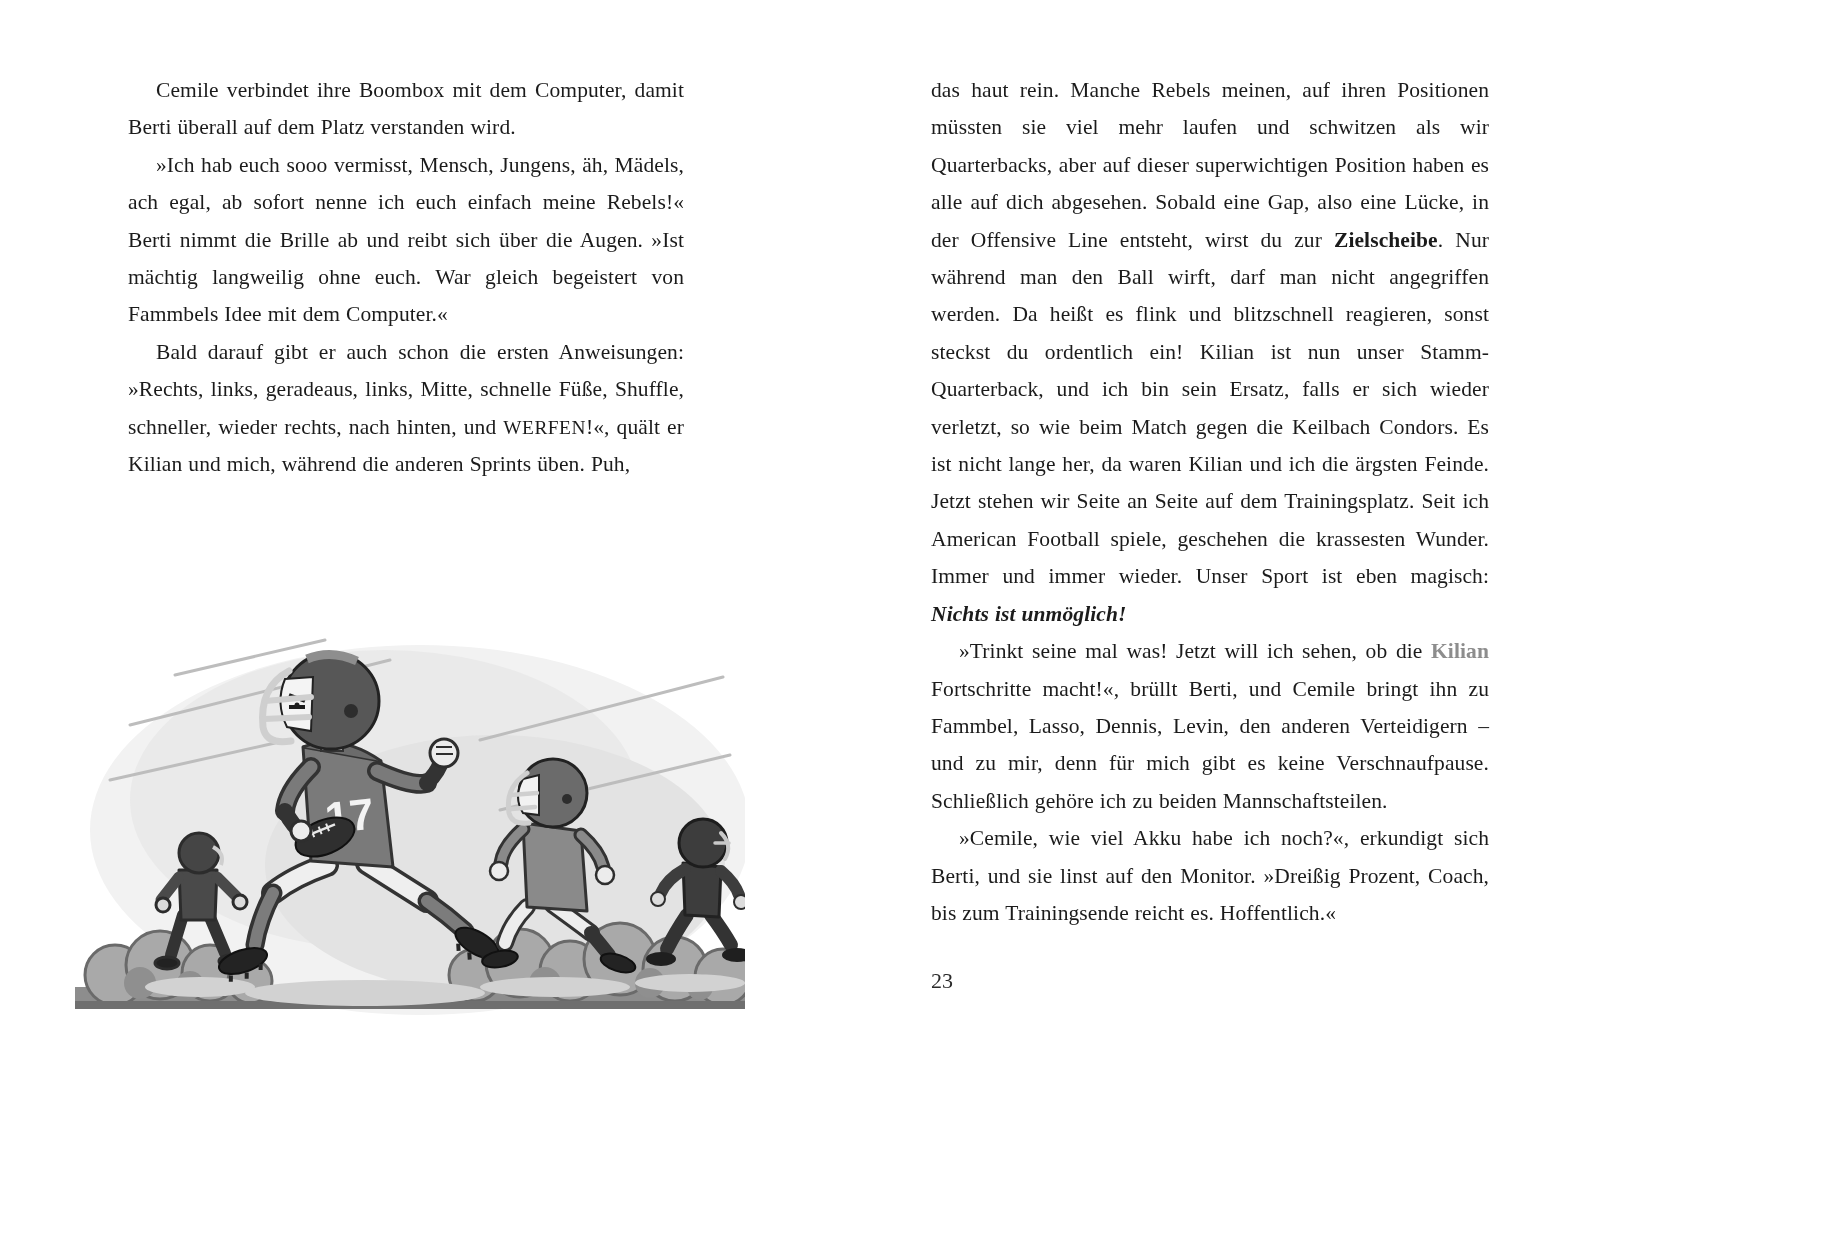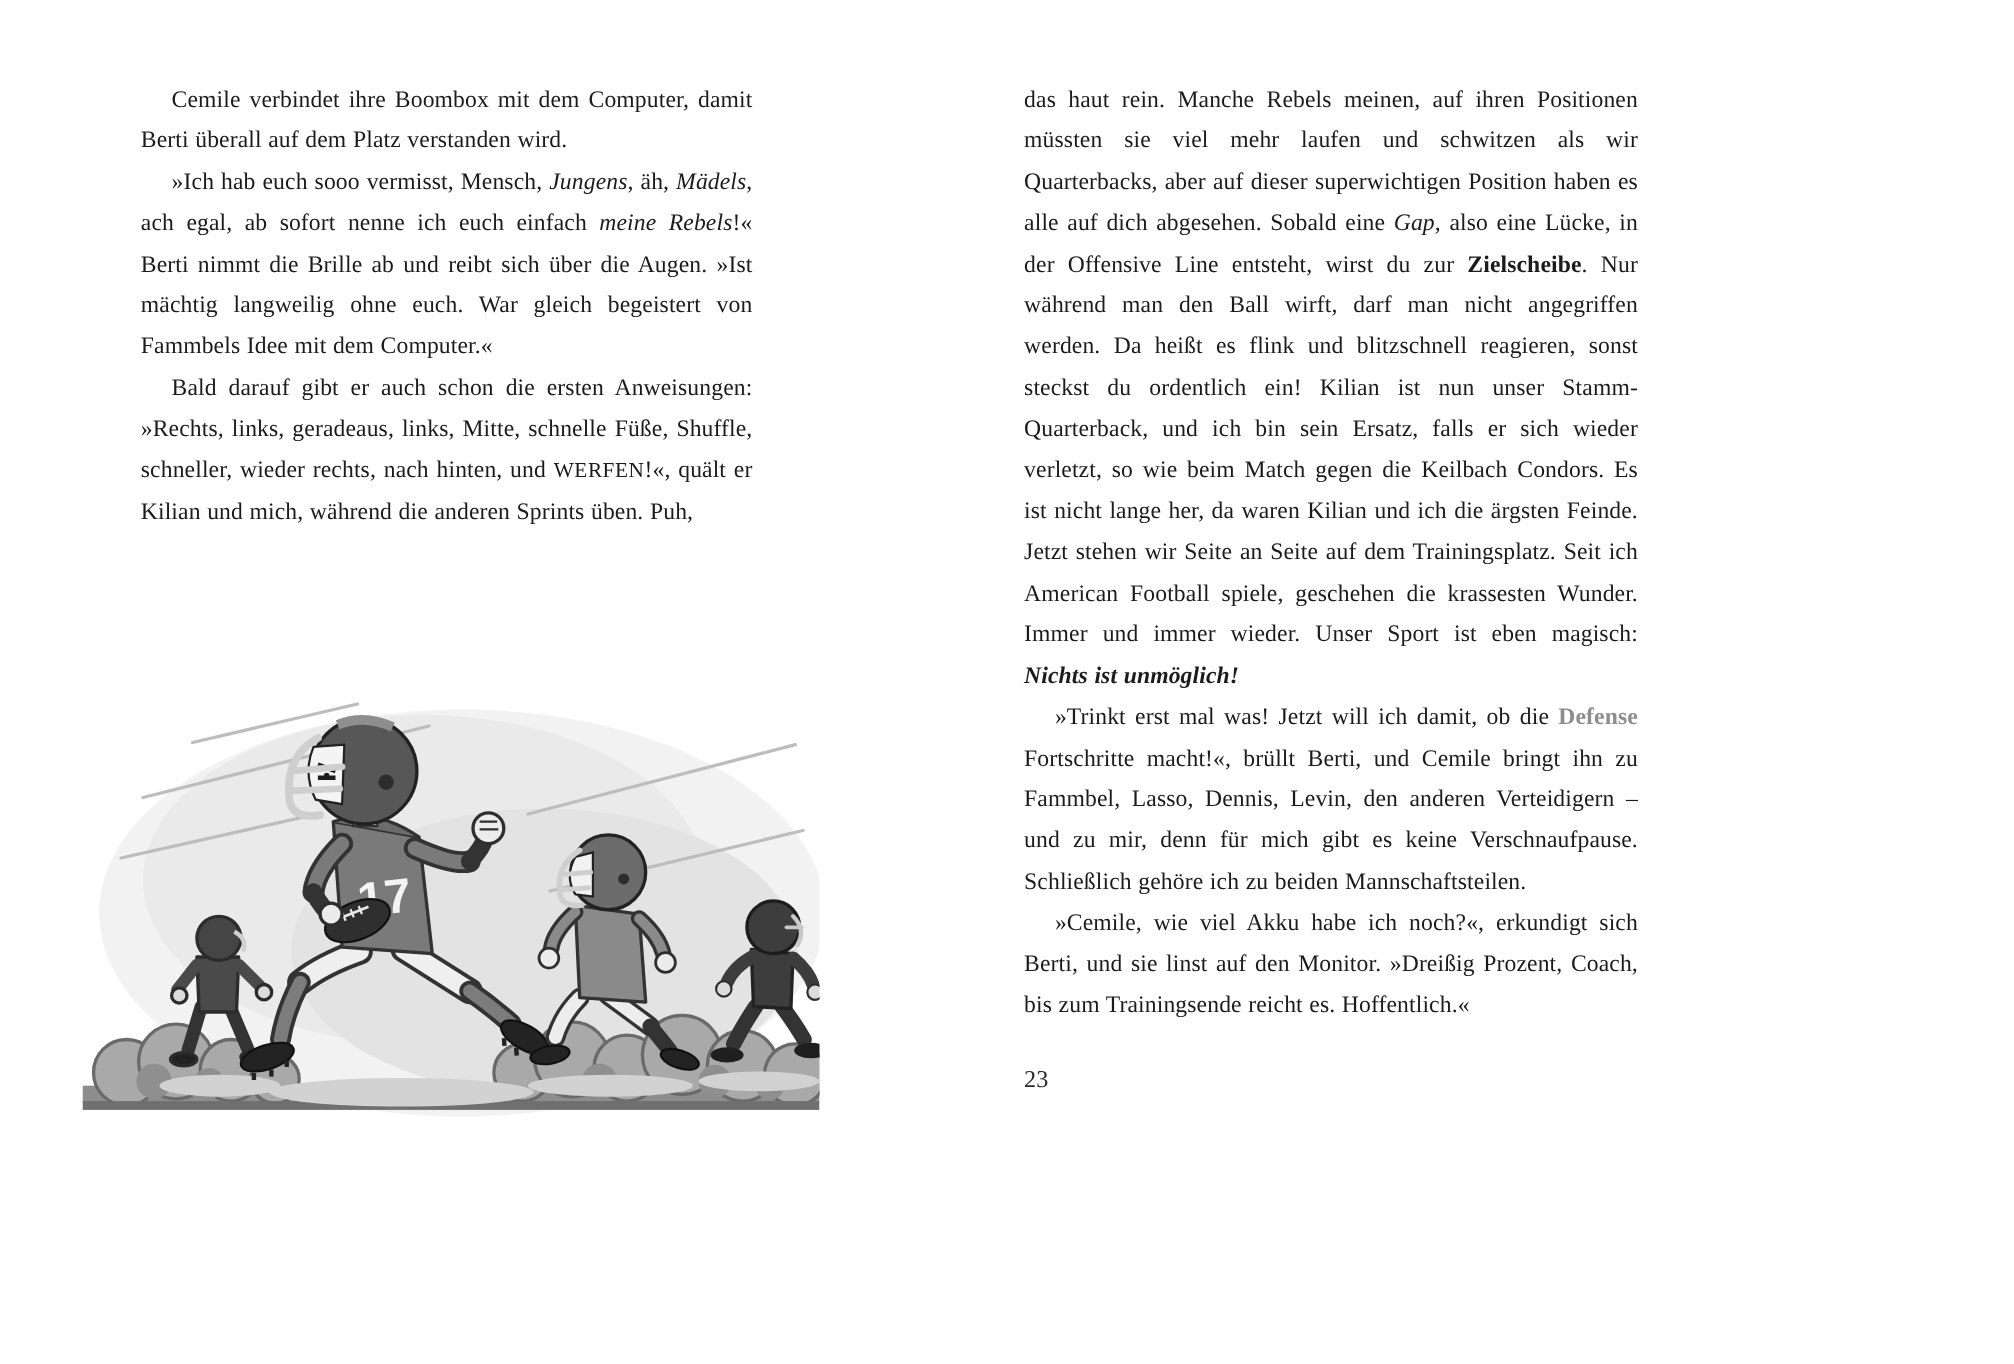--- a/index.html
+++ b/index.html
@@ -30,21 +30,21 @@
   p.para {
     margin: 0;
     font-size: 21.5px;
     line-height: 37.4px;
     text-align: justify;
     letter-spacing: 0.1px;
     word-spacing: 0.5px;
   }
   p.indent { text-indent: 28px; }
 
-  .seg-italic { font-style: italic; }
+  .seg-italic { }
   .seg-bold { font-weight: bold; }
   .seg-bolditalic { font-weight: bold; font-style: italic; }
   .seg-defense { font-weight: bold; color: #8d8d8d; }
   .seg-caps { font-size: 0.9em; letter-spacing: 0.5px; }
 
   .illustration {
     position: absolute;
     left: 75px;
     top: 615px;
     width: 670px;
@@ -242,20 +242,20 @@
           <path d="M 646 218 Q 658 230 650 244" stroke="#c9c9c9" stroke-width="4" fill="none" stroke-linecap="round"></path>
           <path d="M 640 228 L 654 228" stroke="#c9c9c9" stroke-width="3.5" stroke-linecap="round"></path>
         </g>
       </svg>
     </div>
   </div>
 
   <div class="page page-right">
     <div class="text-block">
         <p class="para"><span>das haut rein. Manche Rebels meinen, auf ihren Positionen müssten sie viel mehr laufen und schwitzen als wir Quarterbacks, aber auf dieser superwichtigen Position haben es alle auf dich abgesehen. Sobald eine </span><span class="seg-italic">Gap</span><span>, also eine Lücke, in der Offensive Line entsteht, wirst du zur </span><span class="seg-bold">Zielscheibe</span><span>. Nur während man den Ball wirft, darf man nicht angegriffen werden. Da heißt es flink und blitzschnell reagieren, sonst steckst du ordentlich ein! Kilian ist nun unser Stamm-Quarterback, und ich bin sein Ersatz, falls er sich wieder verletzt, so wie beim Match gegen die Keilbach Condors. Es ist nicht lange her, da waren Kilian und ich die ärgsten Feinde. Jetzt stehen wir Seite an Seite auf dem Trainingsplatz. Seit ich American Football spiele, geschehen die krassesten Wunder. Immer und immer wieder. Unser Sport ist eben magisch: </span><span class="seg-bolditalic">Nichts ist unmöglich!</span></p>
-        <p class="para indent"><span>»Trinkt erst mal was! Jetzt will ich damit, ob die </span><span class="seg-defense">Defense</span><span> Fortschritte macht!«, brüllt Berti, und Cemile bringt ihn zu Fammbel, Lasso, Dennis, Levin, den anderen Verteidigern – und zu mir, denn für mich gibt es keine Verschnaufpause. Schließlich gehöre ich zu beiden Mannschaftsteilen.</span></p>
+        <p class="para indent"><span>»Trinkt seine mal was! Jetzt will ich sehen, ob die </span><span class="seg-defense">Kilian</span><span> Fortschritte macht!«, brüllt Berti, und Cemile bringt ihn zu Fammbel, Lasso, Dennis, Levin, den anderen Verteidigern – und zu mir, denn für mich gibt es keine Verschnaufpause. Schließlich gehöre ich zu beiden Mannschaftsteilen.</span></p>
         <p class="para indent"><span>»Cemile, wie viel Akku habe ich noch?«, erkundigt sich Berti, und sie linst auf den Monitor. »Dreißig Prozent, Coach, bis zum Trainingsende reicht es. Hoffentlich.«</span></p>
       </div>
 
     <div class="page-number">23</div>
   </div>
 
 </div>
 
 </body></html>

